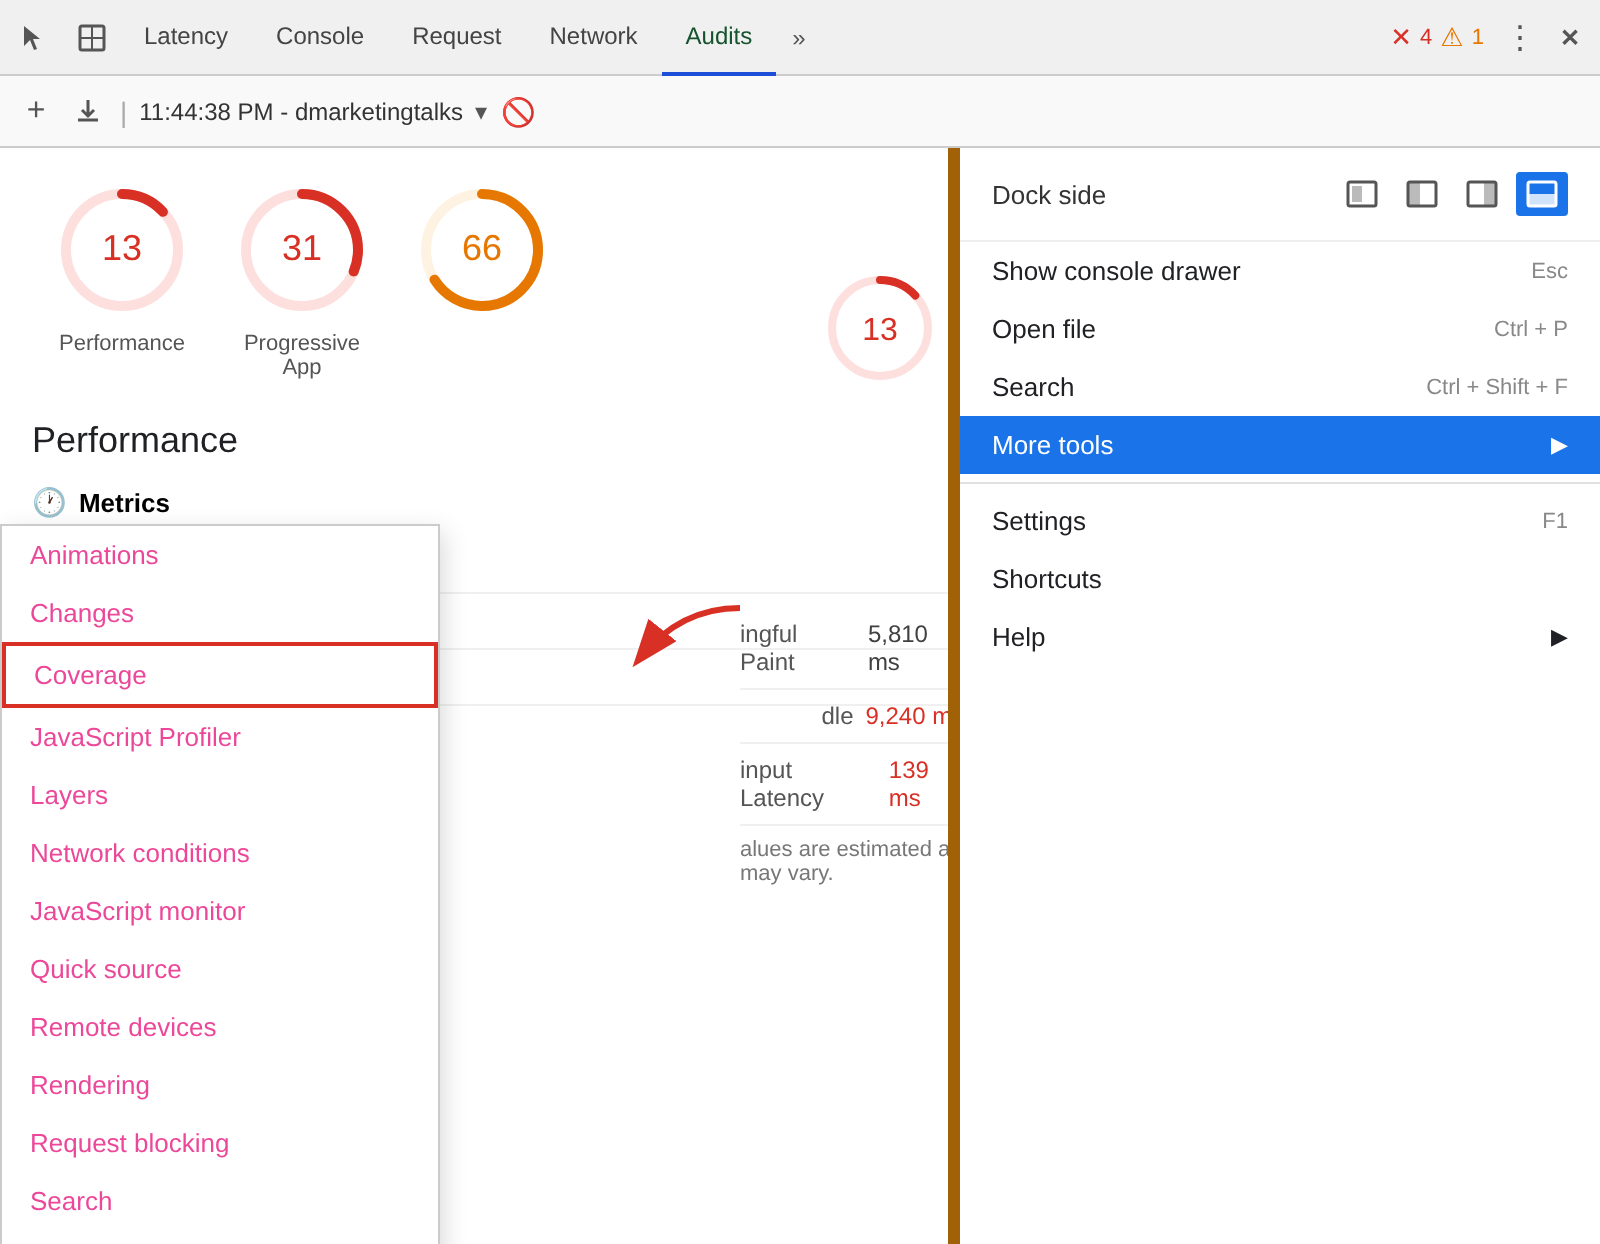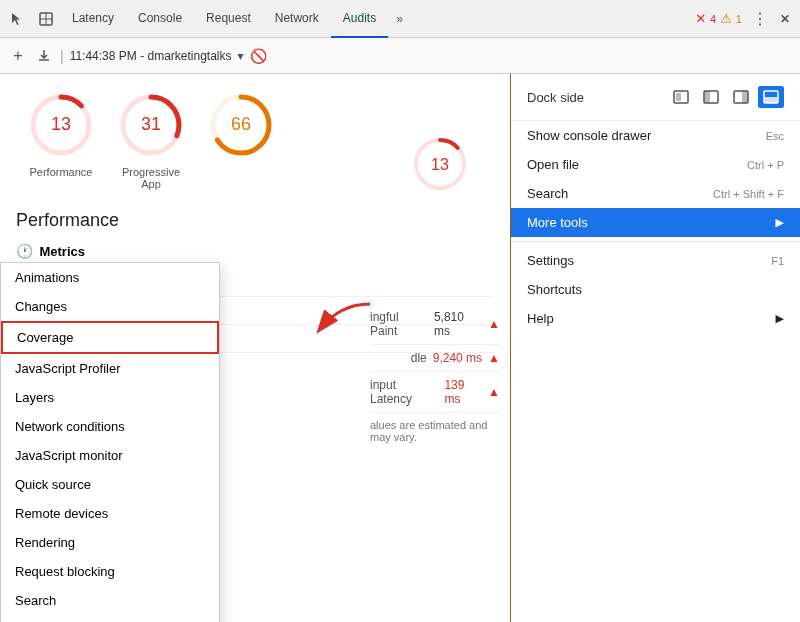--- a/index.html
+++ b/index.html
@@ -65,22 +65,22 @@
     .metrics-header { display: flex; align-items: center; gap: 6px; font-weight: 600; font-size: 13px; margin-bottom: 10px; }
     .metric-row { display: flex; align-items: center; padding: 6px 0; border-bottom: 1px solid #f0f0f0; font-size: 13px; color: #333; }
     .metric-name { flex: 1; }
     .view-trace-btn {
       display: inline-block; margin-top: 12px; padding: 6px 16px; border: 1px solid #ccc; border-radius: 3px;
       font-size: 12px; cursor: pointer; background: #fff; color: #333;
     }
 
     
     .right-panel {
-      position: absolute; right: 0; top: 0; width: 290px; background: #fff;
-      border-left: 1px solid #a16207; height: 100%;
+      position: absolute; right: 0; top: 0; width: 326px; background: #fff;
+      border-left: 6px solid #a16207; height: 100%;
     }
 
     .dock-row {
       display: flex; align-items: center; padding: 12px 16px; border-bottom: 1px solid #eee; gap: 8px;
     }
     .dock-label { font-size: 13px; color: #333; flex: 1; }
     .dock-icons { display: flex; gap: 4px; }
     .dock-icon-btn {
       width: 26px; height: 22px; display: flex; align-items: center; justify-content: center;
       cursor: pointer; border: 1px solid transparent; border-radius: 2px; color: #555;
@@ -95,21 +95,21 @@
     .menu-item .shortcut { margin-left: auto; font-size: 11px; color: #888; }
     .menu-item .arrow { margin-left: auto; font-size: 11px; }
     .menu-divider { height: 1px; background: #e0e0e0; margin: 4px 0; }
 
     
     .submenu {
       position: absolute; left: 0; top: 188px; width: 220px; background: #fff;
       border: 1px solid #ccc; box-shadow: 2px 4px 12px rgba(0,0,0,0.15); z-index: 100;
     }
     .submenu-item {
-      display: flex; align-items: center; padding: 7px 14px; cursor: pointer; font-size: 13px; color: #000000; text-align: center;
+      display: flex; align-items: center; padding: 7px 14px; cursor: pointer; font-size: 13px; color: #ec4899; text-align: center;
     }
     .coverage-item {
       background: #fff; border: 2px solid #d93025; 
     }
 
     
     .arrow-annotation {
       position: absolute; z-index: 200; pointer-events: none;
     }
   </style>

